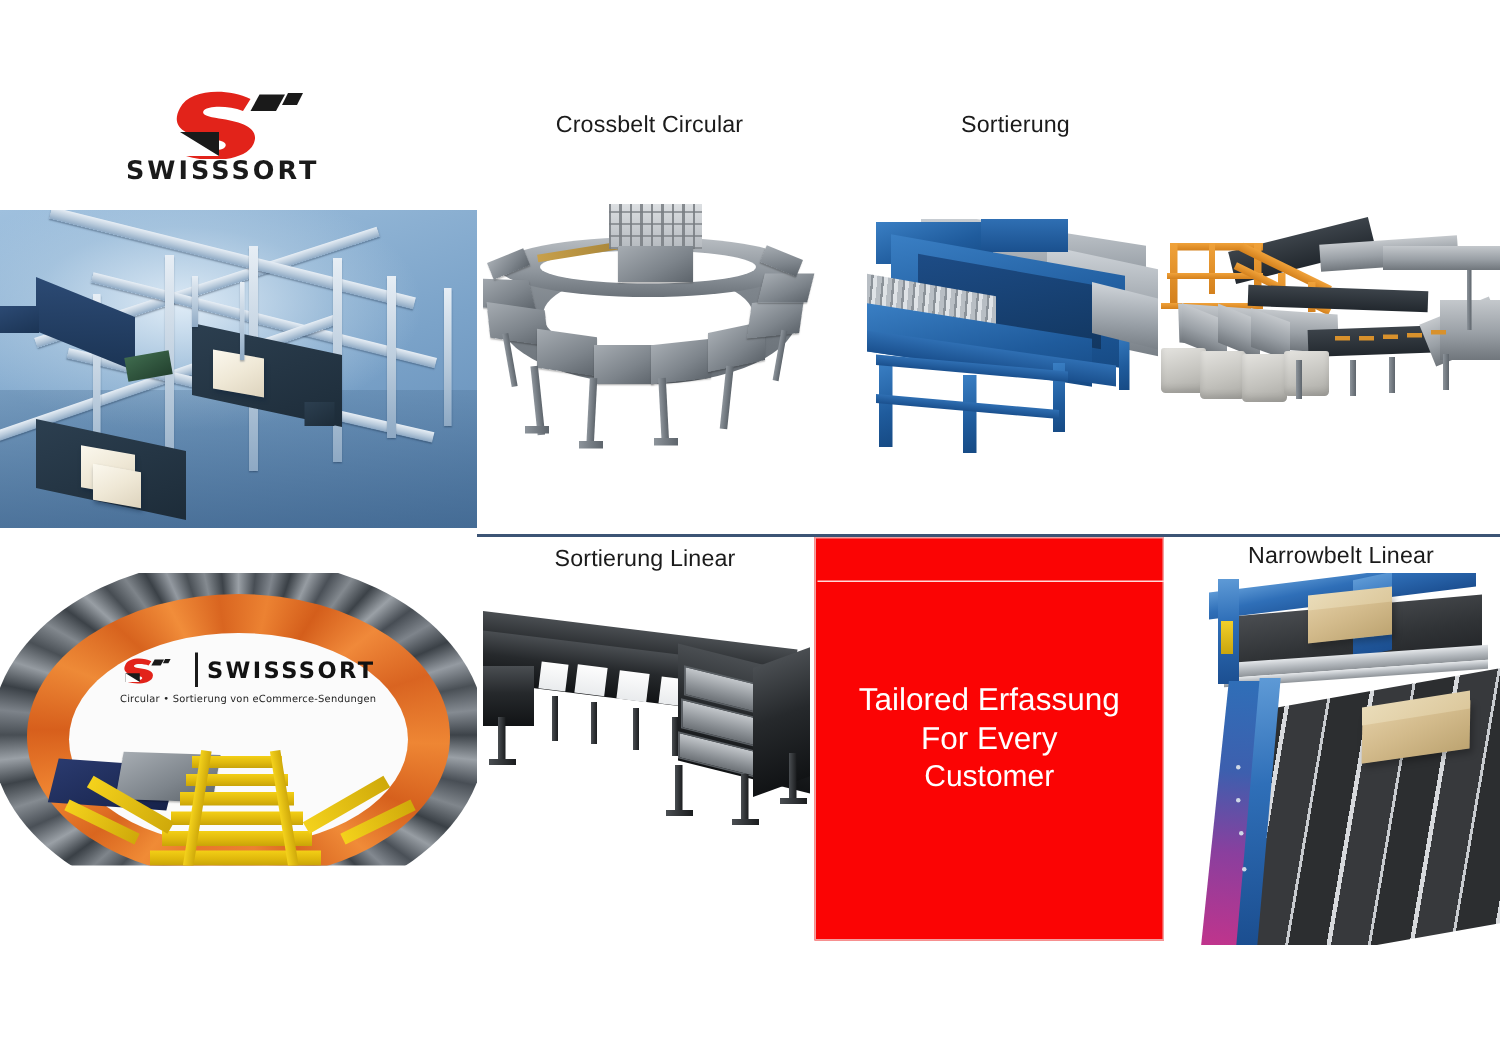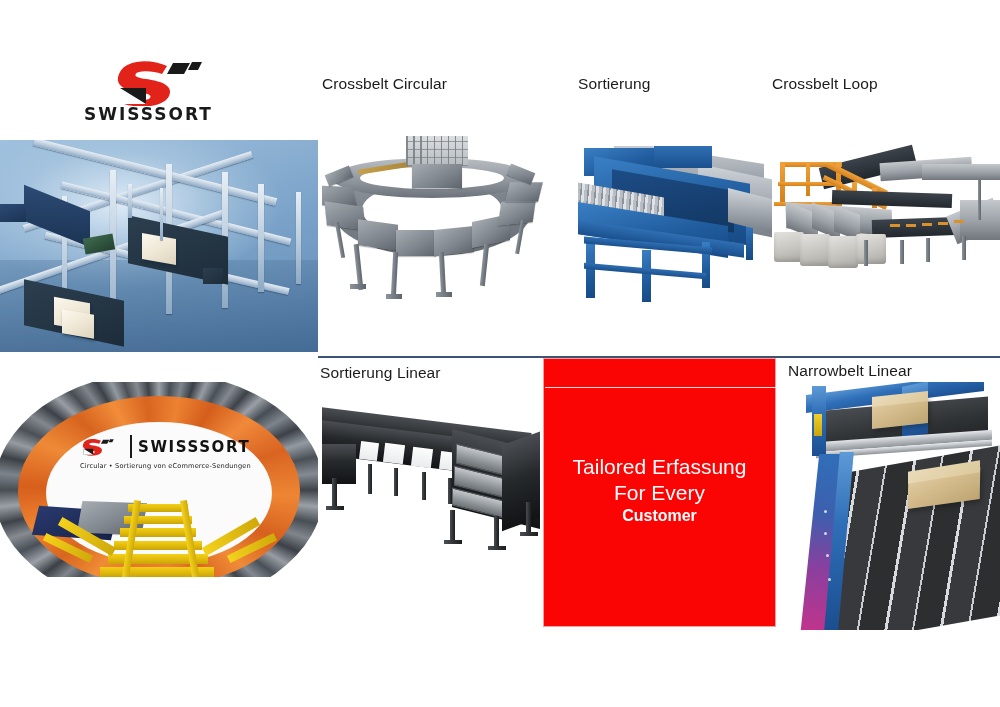--- a/index.html
+++ b/index.html
@@ -16,20 +16,21 @@
   }
 
   
   .caption {
     position: absolute;
     font-family: "Liberation Sans", sans-serif;
     font-size: 15.5px;
     color: #1b1b1b;
     letter-spacing: .1px;
     white-space: nowrap;
+    text-align: center;
   }
 
   
   .logo-block { position: absolute; }
   .logo-word {
     font-family: "DejaVu Sans", sans-serif;
     font-weight: 700;
     color: #1a1a1a;
     letter-spacing: 2.0px;
   }
@@ -188,21 +189,21 @@
   .red-rule { position:absolute; background:#ffd9d9; height:1px; }
   .red-text {
     position:absolute; left:0; right:0;
     text-align:center;
     color:#ffffff;
     font-family:"Liberation Sans", sans-serif;
     line-height:1.22;
   }
   .red-l1 { font-size:21px; }
   .red-l2 { font-size:21px; }
-  .red-l3 { font-size:16px; font-weight:700; }
+  .red-l3 { font-size:20px; font-weight:400; }
 
   
   .p-narrow { background:#ffffff; }
   .nb-sideA {
     position:absolute;
     background: linear-gradient(175deg,#5e9ad6 0%,#2f6fb8 40%,#1b4e90 100%);
   }
   .nb-sideB {
     position:absolute;
     background: linear-gradient(185deg,#2f6fb8 0%,#3d5fae 35%,#8a3f9e 65%,#c0348c 100%);
@@ -246,21 +247,20 @@
       <path d="M82 2 L92 2 L88 10 L78 10 Z" fill="#1a1a1a"></path>
       <path d="M57 6 C40 -2 16 0 10 12 C3 25 14 30 28 32 C38 33.5 42 35 40 38 C38 41 26 41 18 37 L14 44 C30 49 54 47 59 36 C64 25 50 21 36 19 C27 17.8 24 16 26 13.5 C28.5 10.5 42 10 52 14 Z" fill="#e2231a"></path>
       <path d="M10 28 L36 28 L36 44 L10 44 Z" fill="#1a1a1a"></path>
       <path d="M10 28 L36 44 L10 44 Z" fill="#ffffff"></path>
     </svg>
     <div class="logo-word" style="position:absolute;left:0;top:44px;font-size:17px;">SWISSSORT</div>
   </div>
 
   <div class="caption" style="left:322px; top:75px; width:222px;">Crossbelt Circular</div>
   <div class="caption" style="left:578px; top:75px; width:198px;">Sortierung</div>
-  <div class="caption" style="left:772px; top:75px; width:228px;">Crossbelt Loop</div>
 
   <div class="panel p-gantry" style="left:0; top:140px; width:318px; height:212px;">
 
     <div style="position:absolute;left:0;top:120px;width:318px;height:92px;background:linear-gradient(180deg,rgba(80,118,155,.35),rgba(55,92,132,.65));"></div>
 
     <div class="g-frame" style="left:18px; top:48px; width:240px; height:7px; transform:rotate(-18deg);"></div>
     <div class="g-frame" style="left:30px; top:28px; width:250px; height:8px; transform:rotate(14deg);"></div>
     <div class="g-frame" style="left:58px; top:70px; width:236px; height:7px; transform:rotate(14deg);"></div>
     <div class="g-frame" style="left:-8px; top:108px; width:240px; height:7px; transform:rotate(-19deg);"></div>
     <div class="g-frame" style="left:42px; top:120px; width:250px; height:7px; transform:rotate(13deg);"></div>

